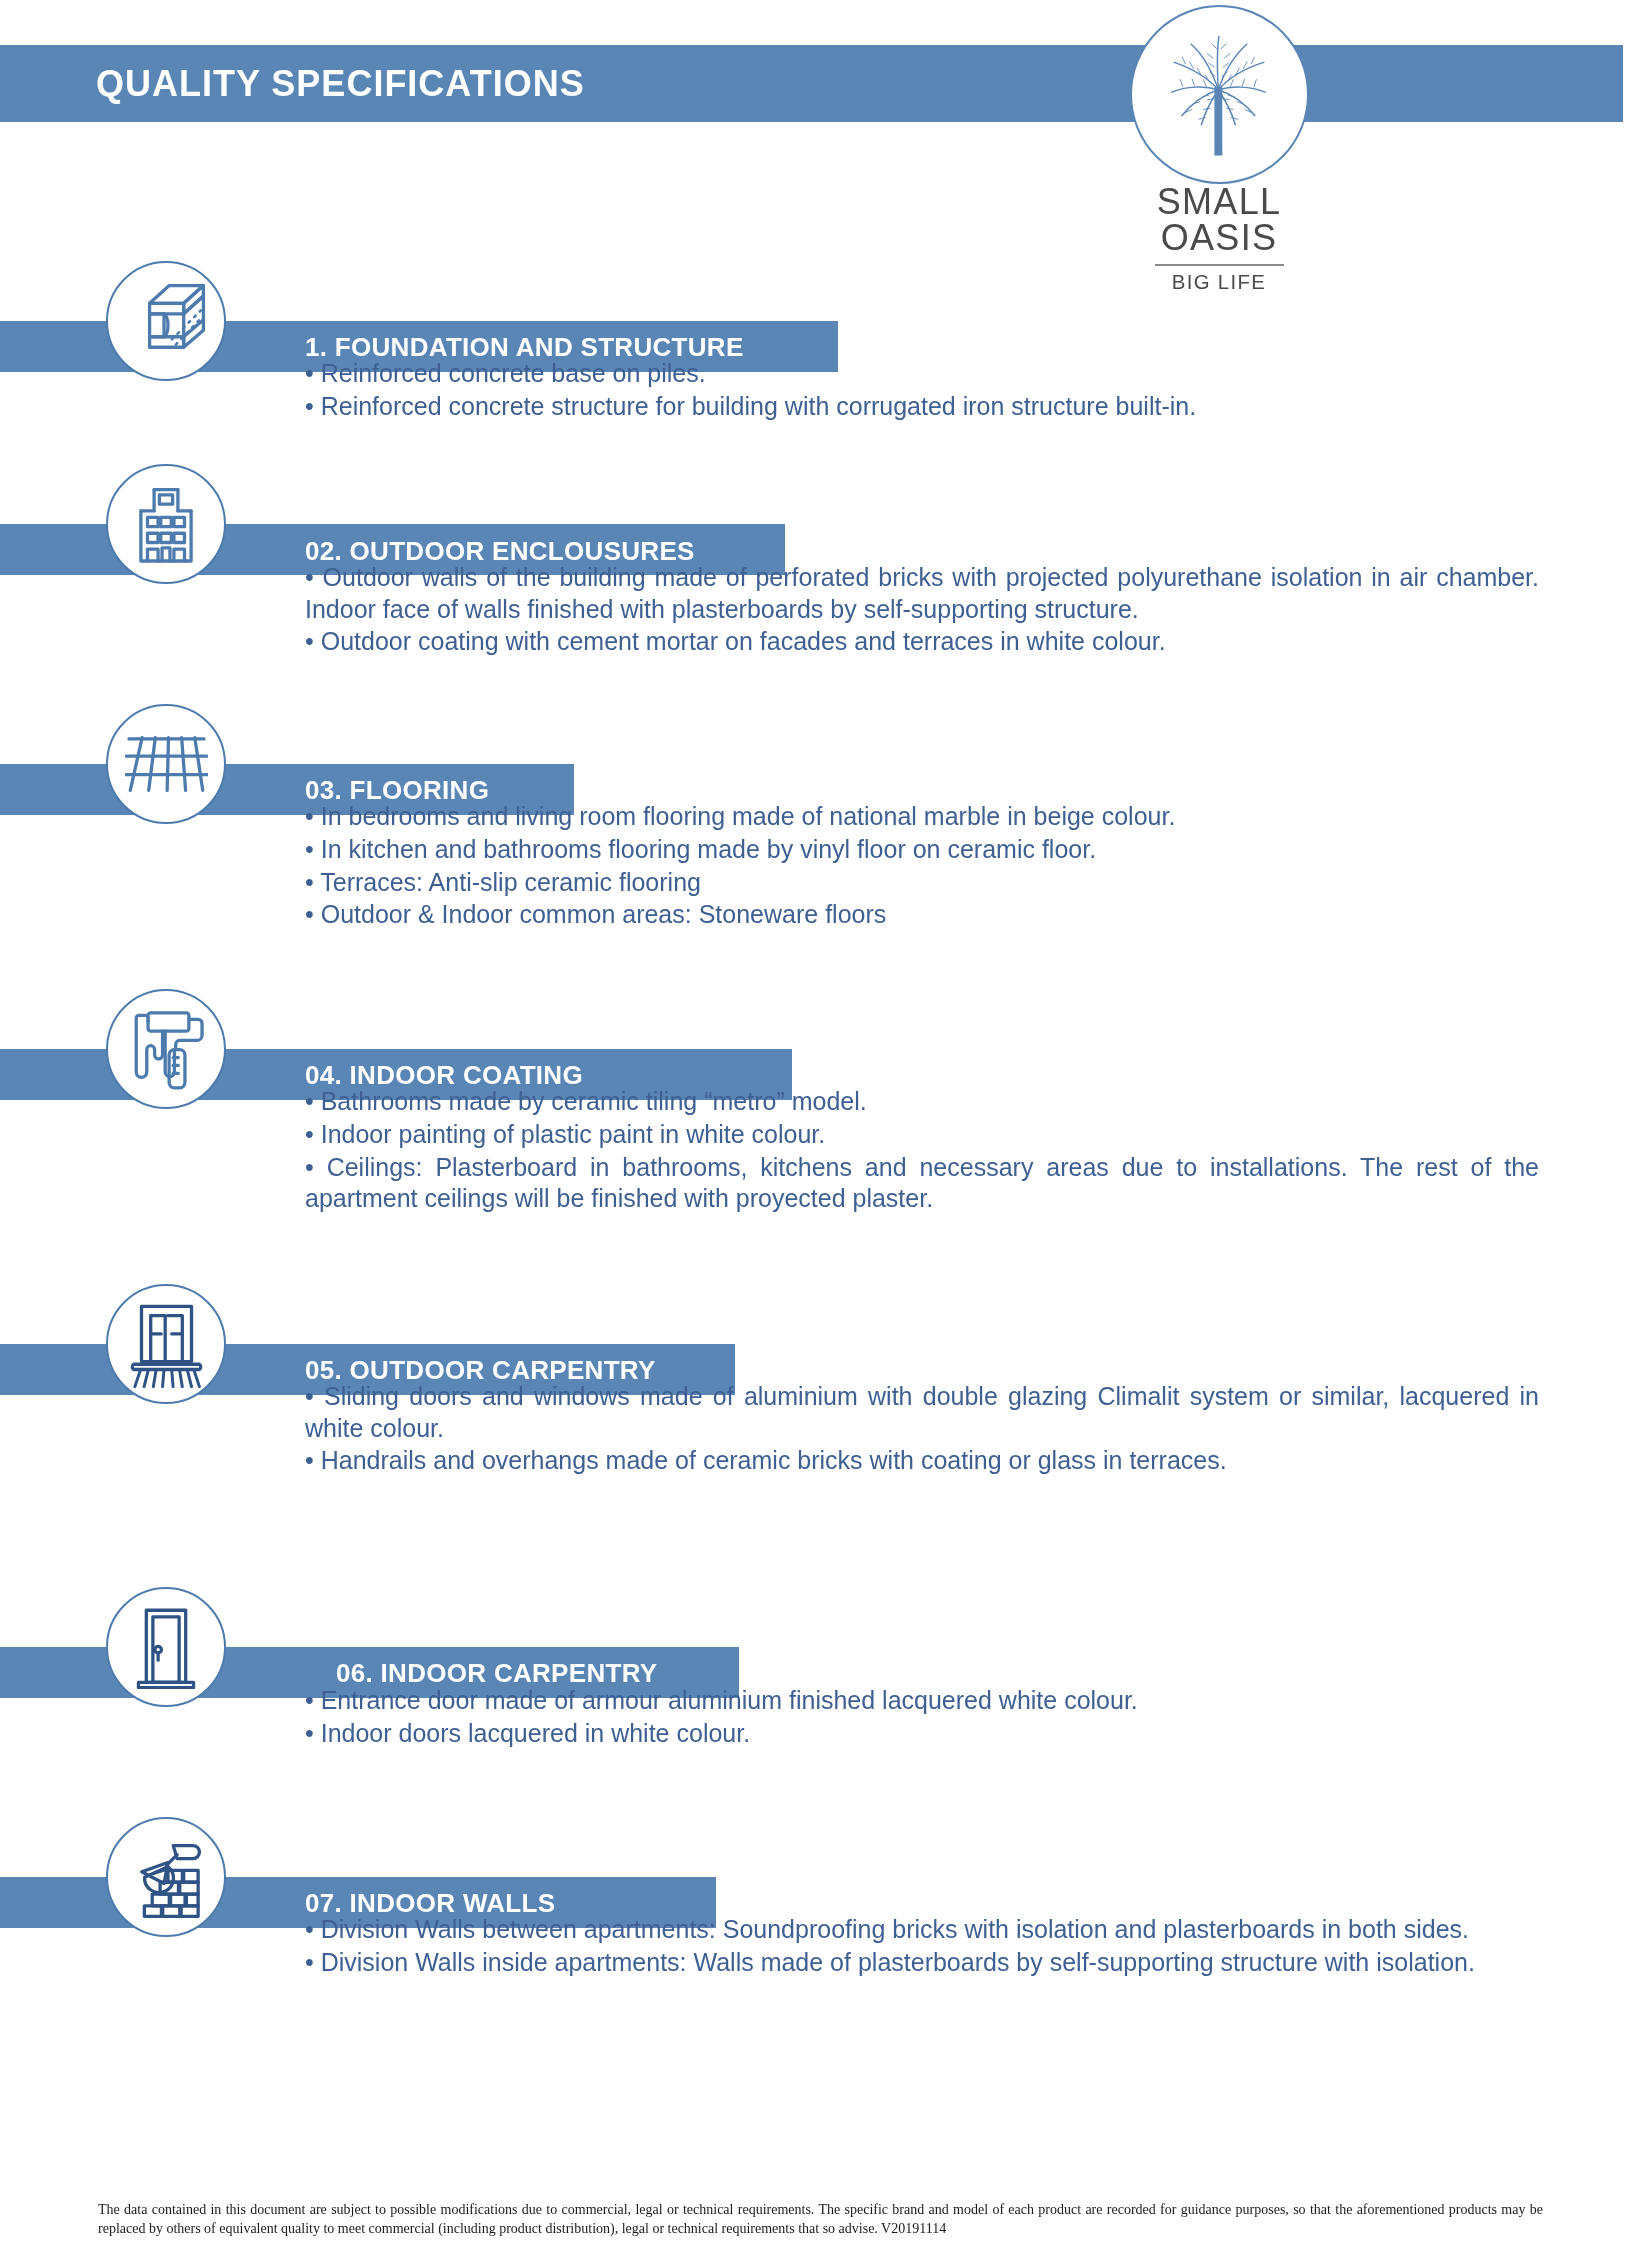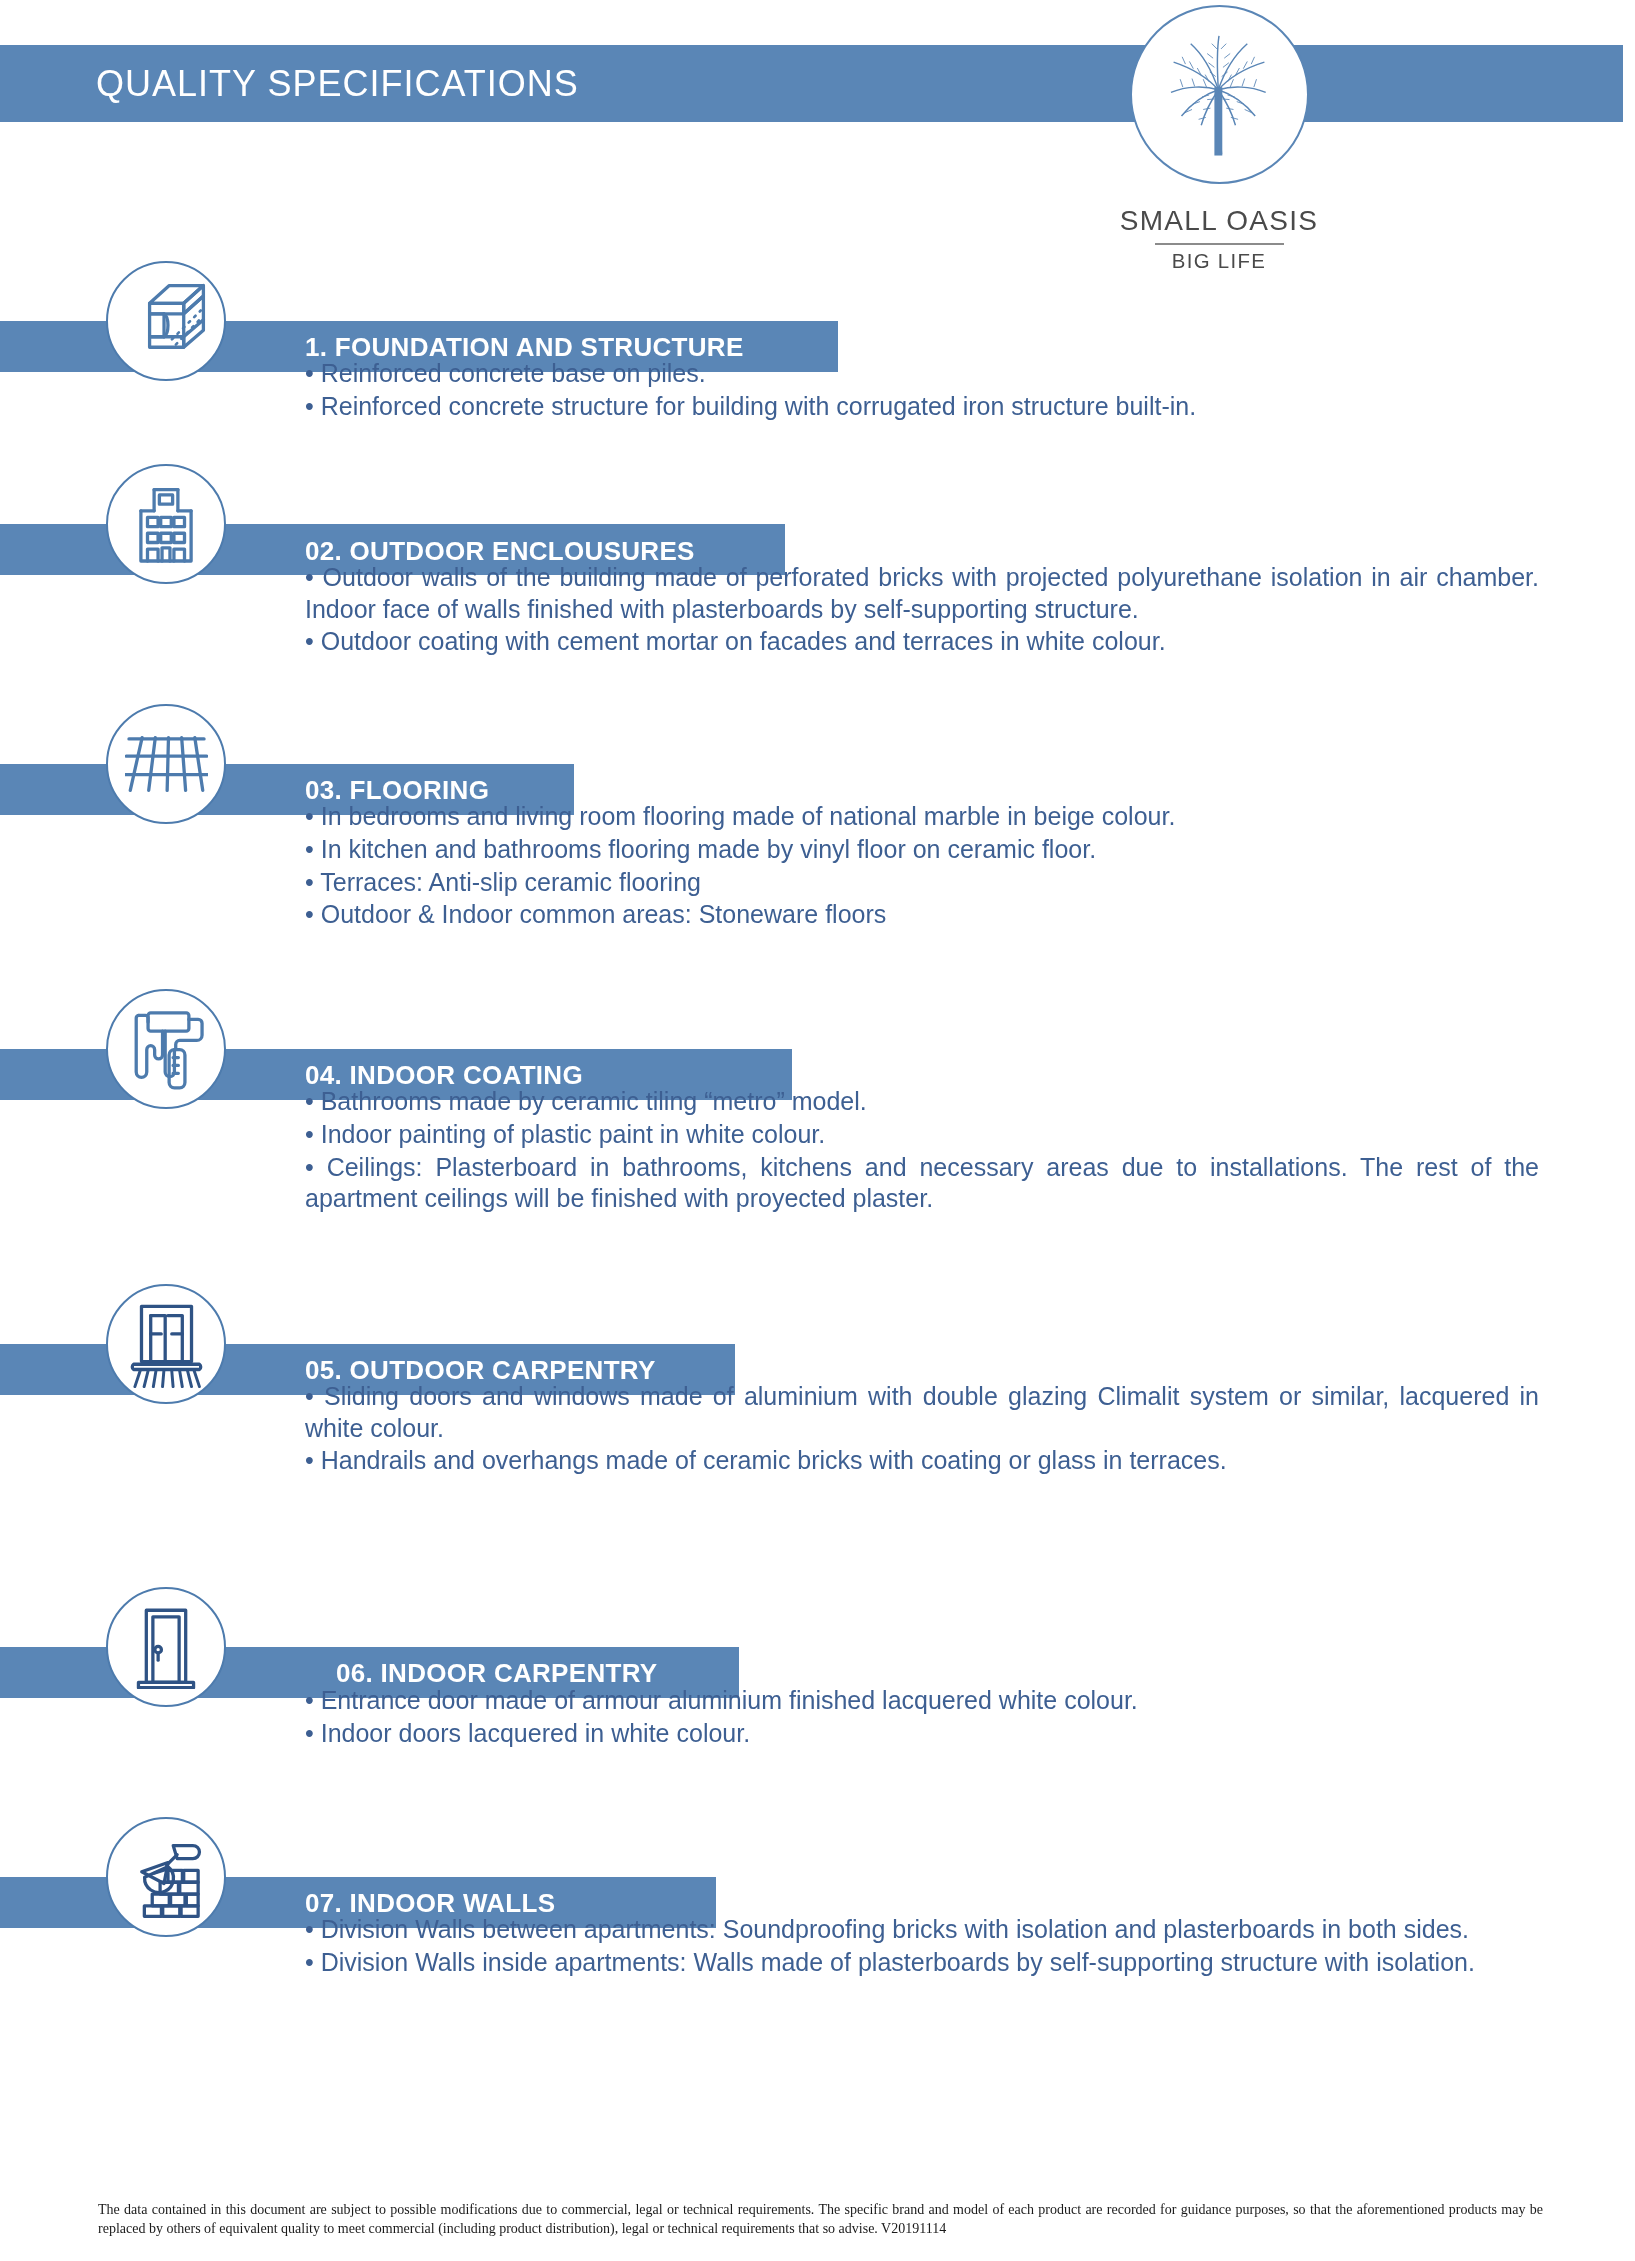--- a/index.html
+++ b/index.html
@@ -11,37 +11,37 @@
     overflow:hidden;
   }
 
   
   #header-bar{
     position:absolute;left:0;top:45px;width:1623px;height:77px;
     background:#5a86b6;
   }
   #header-title{
     position:absolute;left:96px;top:63px;
-    font-size:36px;font-weight:normal;color:#ffffff;
+    font-size:36px;font-weight:bold;color:#ffffff;
     letter-spacing:1px;
   }
 
   
   #logo{
     position:absolute;left:1110px;top:0px;width:218px;height:264px;
     text-align:center;
   }
   #logo-circle{
     position:relative;margin:5.3px auto 0 auto;width:179px;height:179px;
     border:2.6px solid #5a86b6;border-radius:50%;
     box-sizing:border-box;background:#fff;
   }
   #logo-palm{position:absolute;left:50%;top:50%;transform:translate(-50%,-50%);}
   #logo-name{
-    margin-top:23px;font-size:28px;color:#4a4a4a;letter-spacing:1.3px;
+    margin-top:0;font-size:36px;color:#4a4a4a;letter-spacing:1.3px;
     font-weight:400;line-height:1;
   }
   #logo-rule{
     width:129px;height:1.3px;background:#8b8b8b;margin:8px auto 6.6px auto;
   }
   #logo-tag{
     font-size:20.4px;color:#4a4a4a;letter-spacing:1.3px;font-weight:400;line-height:1;
   }
 
   

